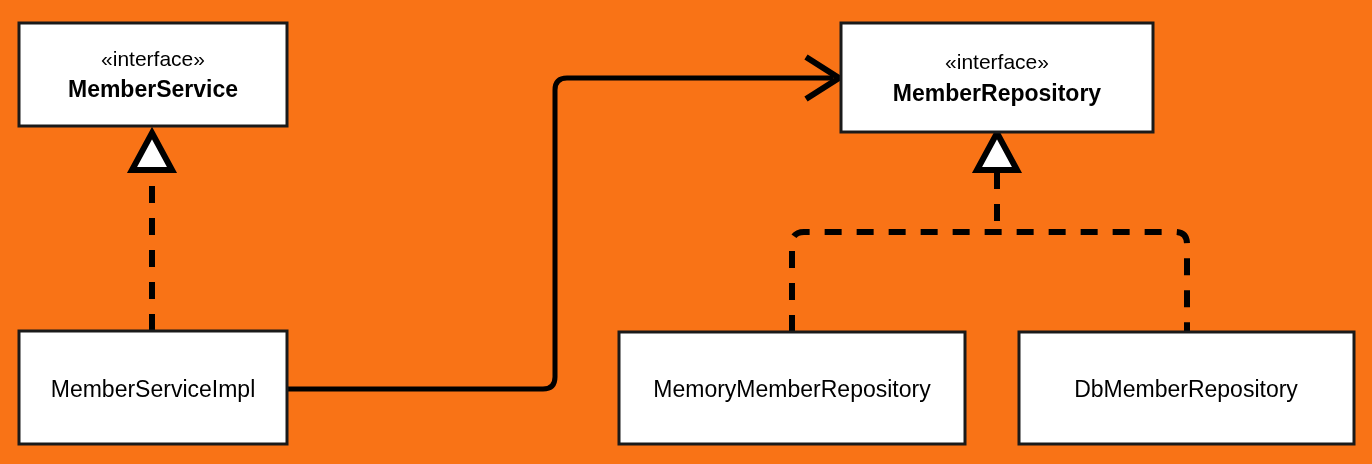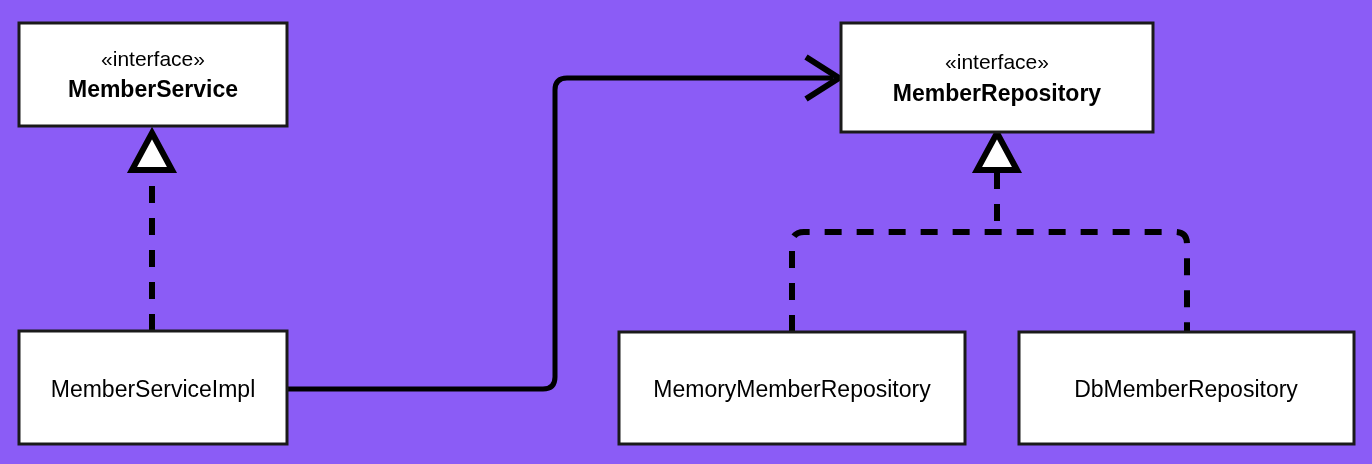--- a/index.html
+++ b/index.html
@@ -7,21 +7,21 @@
     padding: 0;
     background: #ffffff;
   }
   body {
     font-family: "Liberation Sans", sans-serif;
   }
   #diagram-canvas {
     position: relative;
     width: 1372px;
     height: 464px;
-    background: #8b5cf6;
+    background: #f97316;
     overflow: hidden;
   }
   #uml-svg {
     position: absolute;
     top: 0;
     left: 0;
     width: 1372px;
     height: 464px;
   }
   .cls-box {

